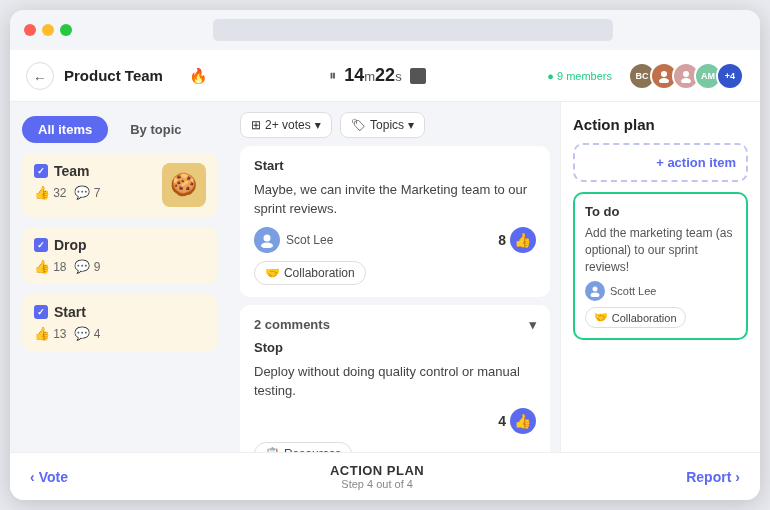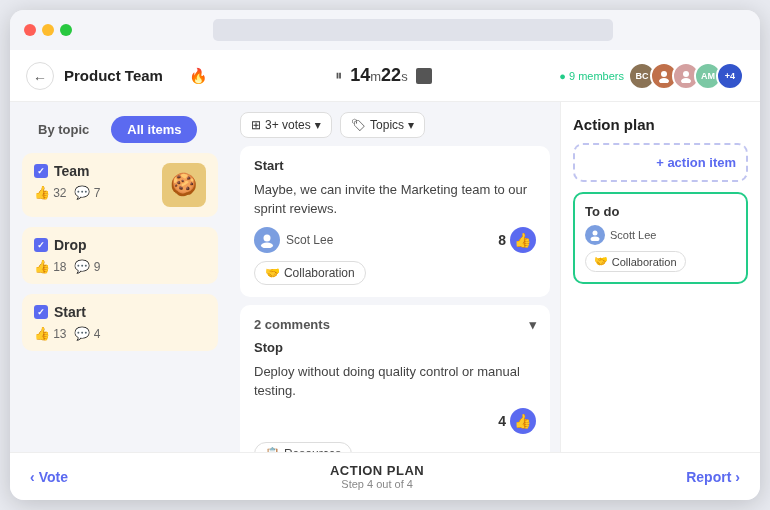--- a/index.html
+++ b/index.html
@@ -112,21 +112,21 @@
       width: 28px; height: 28px;
       border-radius: 50%;
       border: 2px solid white;
       margin-left: -6px;
       overflow: hidden;
       display: flex; align-items: center; justify-content: center;
       font-size: 9px;
       font-weight: 700;
       color: white;
     }
-    .avatar:first-child { margin-left: 0; }
+    .avatar:first-child { margin-left: 12px; }
     .av1 { background: #8b7355; }
     .av2 { background: #5b8dd9; }
     .av3 { background: #e8a0a0; }
     .av4 { background: #7bc8a4; }
     .av-count {
       background: #3355cc;
       font-size: 9px;
     }
     
     .main {
@@ -472,22 +472,22 @@
         <div class="avatar av4" style="background:#7bc8a4;">AM</div>
         <div class="avatar av-count" style="background:#3355cc;font-size:9px;">+4</div>
       </div>
     </div>
   </div>
 
   <div class="main">
 
     <div class="sidebar">
       <div class="tabs-row">
+        <button class="tab-btn tab-active">All items</button>
         <button class="tab-btn tab-inactive">By topic</button>
-        <button class="tab-btn tab-active">All items</button>
       </div>
 
       <div class="category-card">
         <div class="cat-left">
           <div class="cat-title">
             <div class="cat-checkbox">✓</div>
             <span>Team</span>
           </div>
           <div class="cat-meta">
             <span class="cat-meta-item">
@@ -540,21 +540,21 @@
           </div>
         </div>
       </div>
     </div>
 
     <div class="center">
 
       <div class="filter-row">
         <button class="filter-btn">
           <span>⊞</span>
-          <span>3+ votes</span>
+          <span>2+ votes</span>
           <span>▾</span>
         </button>
         <button class="filter-btn">
           <span>🏷</span>
           <span>Topics</span>
           <span>▾</span>
         </button>
       </div>
 
       <div class="post-card">
@@ -603,20 +603,21 @@
 
     </div>
 
     <div class="action-panel">
       <div class="action-title">Action plan</div>
 
       <button class="add-action-btn">+ action item</button>
 
       <div class="action-card">
         <div class="action-card-title">To do</div>
+        <div class="action-card-text">Add the marketing team (as optional) to our sprint reviews!</div>
         <div class="action-card-footer">
           <div class="action-author">
             <div class="author-avatar" style="width:20px;height:20px;background:#7b9ee0;">
               <svg width="12" height="12" viewBox="0 0 12 12">
                   <circle cx="6" cy="4" r="2.5" fill="white"></circle>
                   <ellipse cx="6" cy="10" rx="4.5" ry="2.5" fill="white"></ellipse>
                 </svg>
             </div>
             <span>Scott Lee</span>
           </div>

